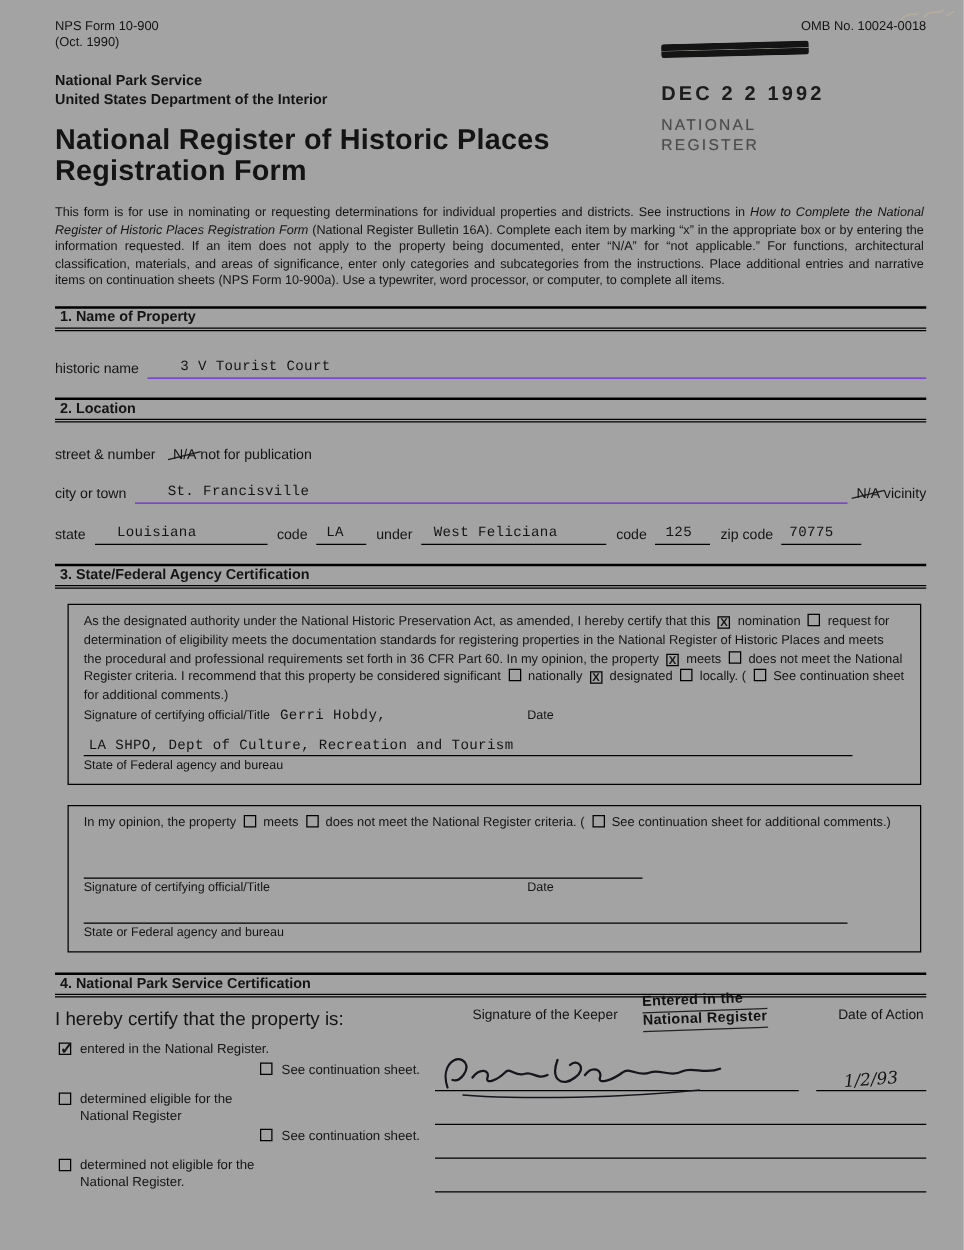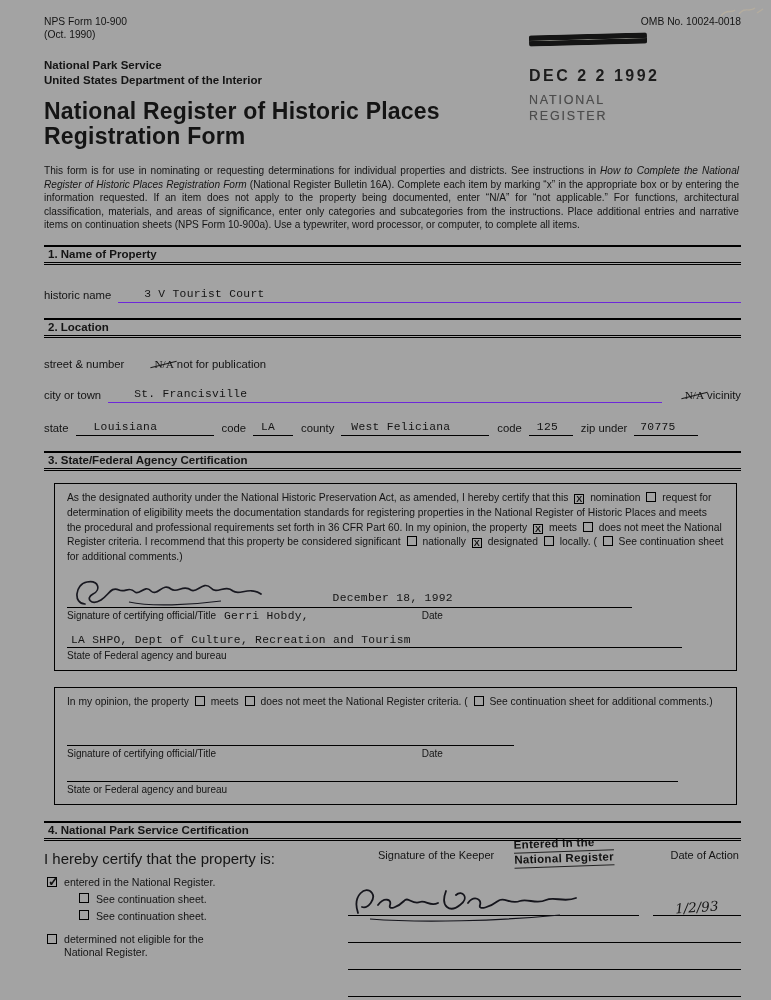--- a/index.html
+++ b/index.html
@@ -20,21 +20,21 @@
   .stamp-reg{margin-top:8px;font-size:12.5px;letter-spacing:1.8px;color:#4c4c4c;line-height:1.25;text-shadow:0 0 .7px #777;}
   .intro{margin:14px 0 0;font-size:10.1px;line-height:1.34;text-align:justify;padding-right:2px;}
   .sec-head{margin-top:13px;border-top:2.5px solid #000;border-bottom:3px double #000;
     font-weight:bold;font-size:11.5px;padding:1px 2px 2px 4px;}
   .frow{display:flex;align-items:center;font-size:11.3px;}
   .lbl{white-space:nowrap;padding-right:7px;}
   .fill{flex:1 1 auto;border-bottom:1px solid #6d28d9;min-height:15px;}
   .fillw{border-bottom:1px solid #000;min-height:15px;}
   .typed{font-family:"Liberation Mono","DejaVu Sans Mono",monospace;font-size:11.3px;letter-spacing:.3px;white-space:nowrap;}
   .pl{padding-left:26px;}
-  .na{font-family:Liberation Serif, serif;position:relative;padding:0 3px;margin-left:20px;}
+  .na{font-family:Liberation Sans, sans-serif;position:relative;padding:0 3px;margin-left:4px;}
   .na::after{content:"";position:absolute;left:-1px;right:-1px;top:50%;border-top:1.3px solid #1a1a1a;transform:rotate(-14deg);}
   .certbox{border:1.5px solid #000;margin:12px 4px 0 10px;padding:7px 12px 9px;}
   .cert{margin:0;font-size:10.3px;line-height:1.45;}
   .cb{display:inline-block;width:8px;height:8px;border:1.1px solid #000;
     font-family:"Liberation Sans",sans-serif;font-weight:bold;font-size:9px;line-height:8px;
     text-align:center;vertical-align:-1px;margin:0 3px;overflow:visible;}
   .cb.hand{font-size:13px;line-height:7px;}
   .sigline{position:relative;margin-top:8px;width:86%;border-bottom:1px solid #000;height:34px;}
   .scrawl{position:absolute;left:4px;bottom:-7px;}
   .sigdate{position:absolute;left:47%;bottom:3px;}
@@ -44,21 +44,21 @@
   .agency-line{width:93%;border-bottom:1px solid #000;margin-top:11px;padding:0 0 1px 4px;}
   .smalllbl{font-size:10px;margin-top:2px;}
   .b2sig{margin-top:27px;width:68%;border-bottom:1px solid #000;height:8px;}
   .b2agency{width:93%;border-bottom:1px solid #000;height:17px;margin-top:5px;}
   .s4{display:flex;margin-top:5px;}
   .s4left{width:292px;flex:none;font-size:10.6px;}
   .s4intro{margin-top:4px;font-size:15px;}
   .opt{display:flex;margin-top:9px;align-items:flex-start;}
   .opt .cb{flex:none;margin-top:1px;}
   .optlbl{padding-left:4px;line-height:1.3;max-width:200px;}
-  .subopt{display:flex;margin:3px 0 0 32px;}
+  .subopt{display:flex;margin:3px 0 0 32px;justify-content:flex-end;}
   .s4right{flex:1;position:relative;padding-left:12px;}
   .keeper-head{display:flex;justify-content:space-between;font-size:11px;padding:3px 2px 0 30px;}
   .stamp2{position:absolute;top:-9px;left:178px;font-weight:bold;font-size:11.5px;line-height:1.2;
     transform:rotate(-2deg);color:#111;letter-spacing:.3px;}
   .stamp2 div{border-bottom:1.4px solid #222;}
   .keeper-sigrow{display:flex;align-items:flex-end;margin-top:24px;}
   .keeper-line{flex:1;border-bottom:1.3px solid #000;height:30px;position:relative;}
   .scrawl2{position:absolute;left:2px;bottom:-10px;}
   .doa-line{width:88px;border-bottom:1.3px solid #000;margin-left:14px;text-align:center;}
   .hand-date{display:inline-block;font-family:"DejaVu Serif",serif;font-style:italic;font-size:13.5px;transform:rotate(-4deg);}
@@ -119,25 +119,25 @@
     <span class="lbl">city or town</span>
     <span class="fill"><span class="typed pl">St. Francisville</span></span>
     <span class="na">N/A</span>
     <span class="lbl" style="padding-right:0">vicinity</span>
   </div>
   <div class="frow" style="margin-top:17px">
     <span class="lbl">state</span>
     <span class="fillw" style="width:138px"><span class="typed" style="padding-left:18px">Louisiana</span></span>
     <span class="lbl" style="padding-left:8px">code</span>
     <span class="fillw" style="width:40px"><span class="typed" style="padding-left:8px">LA</span></span>
-    <span class="lbl" style="padding-left:8px">county</span>
+    <span class="lbl" style="padding-left:8px">under</span>
     <span class="fillw" style="width:148px"><span class="typed" style="padding-left:10px">West Feliciana</span></span>
     <span class="lbl" style="padding-left:8px">code</span>
     <span class="fillw" style="width:44px"><span class="typed" style="padding-left:8px">125</span></span>
-    <span class="lbl" style="padding-left:8px">zip under</span>
+    <span class="lbl" style="padding-left:8px">zip code</span>
     <span class="fillw" style="width:64px"><span class="typed" style="padding-left:6px">70775</span></span>
   </div>
 
   <div class="sec-head" style="margin-top:15px">3.  State/Federal Agency Certification</div>
 
   <div class="certbox">
     <p class="cert">
       <span>As the designated authority under the National Historic Preservation Act, as amended, I hereby certify that this</span>
       <span class="cb">X</span>
       <span>nomination</span>
@@ -150,27 +150,20 @@
       <span class="cb"></span>
       <span>nationally</span>
       <span class="cb">X</span>
       <span>designated</span>
       <span class="cb"></span>
       <span>locally. (</span>
       <span class="cb"></span>
       <span>See continuation sheet for additional comments.)</span>
     </p>
 
-    <div class="sigline">
-      <svg class="scrawl" width="200" height="40" viewBox="0 0 200 40">
-        <path d="M14 30 C 2 30,4 10,16 8 C 28 6,30 16,22 20 C 14 24,20 32,30 26 C 38 21,40 12,48 16 C 54 19,58 12,64 18 C 68 22,74 10,80 17 C 86 23,92 8,100 15 C 106 20,112 10,120 16 C 126 20,132 6,140 14 C 146 21,154 10,162 17 C 168 22,178 12,190 20" stroke="#181820" stroke-width="1.7" fill="none" stroke-linecap="round"></path>
-        <path d="M58 28 C 80 33,120 31,150 27" stroke="#181820" stroke-width="1.2" fill="none"></path>
-      </svg>
-      <span class="typed sigdate">December 18, 1992</span>
-    </div>
     <div class="siglabels">
       <span>Signature of certifying official/Title</span>
       <span class="typed signame">Gerri Hobdy,</span>
       <span class="datelbl">Date</span>
     </div>
     <div class="agency-line">
       <span class="typed">LA SHPO, Dept of Culture, Recreation and Tourism</span>
     </div>
     <div class="smalllbl">State of Federal agency and bureau</div>
   </div>
@@ -202,20 +195,24 @@
 
       <div class="opt">
         <span class="cb hand">✓</span>
         <span class="optlbl">entered in the National Register.</span>
       </div>
       <div class="subopt">
         <span class="cb"></span>
         <span class="optlbl">See continuation sheet.</span>
       </div>
 
+      <div class="opt">
+        <span class="cb"></span>
+        <span class="optlbl" style="max-width:150px">determined eligible for the National Register</span>
+      </div>
       <div class="subopt">
         <span class="cb"></span>
         <span class="optlbl">See continuation sheet.</span>
       </div>
 
       <div class="opt">
         <span class="cb"></span>
         <span class="optlbl" style="max-width:150px">determined not eligible for the National Register.</span>
       </div>
 

